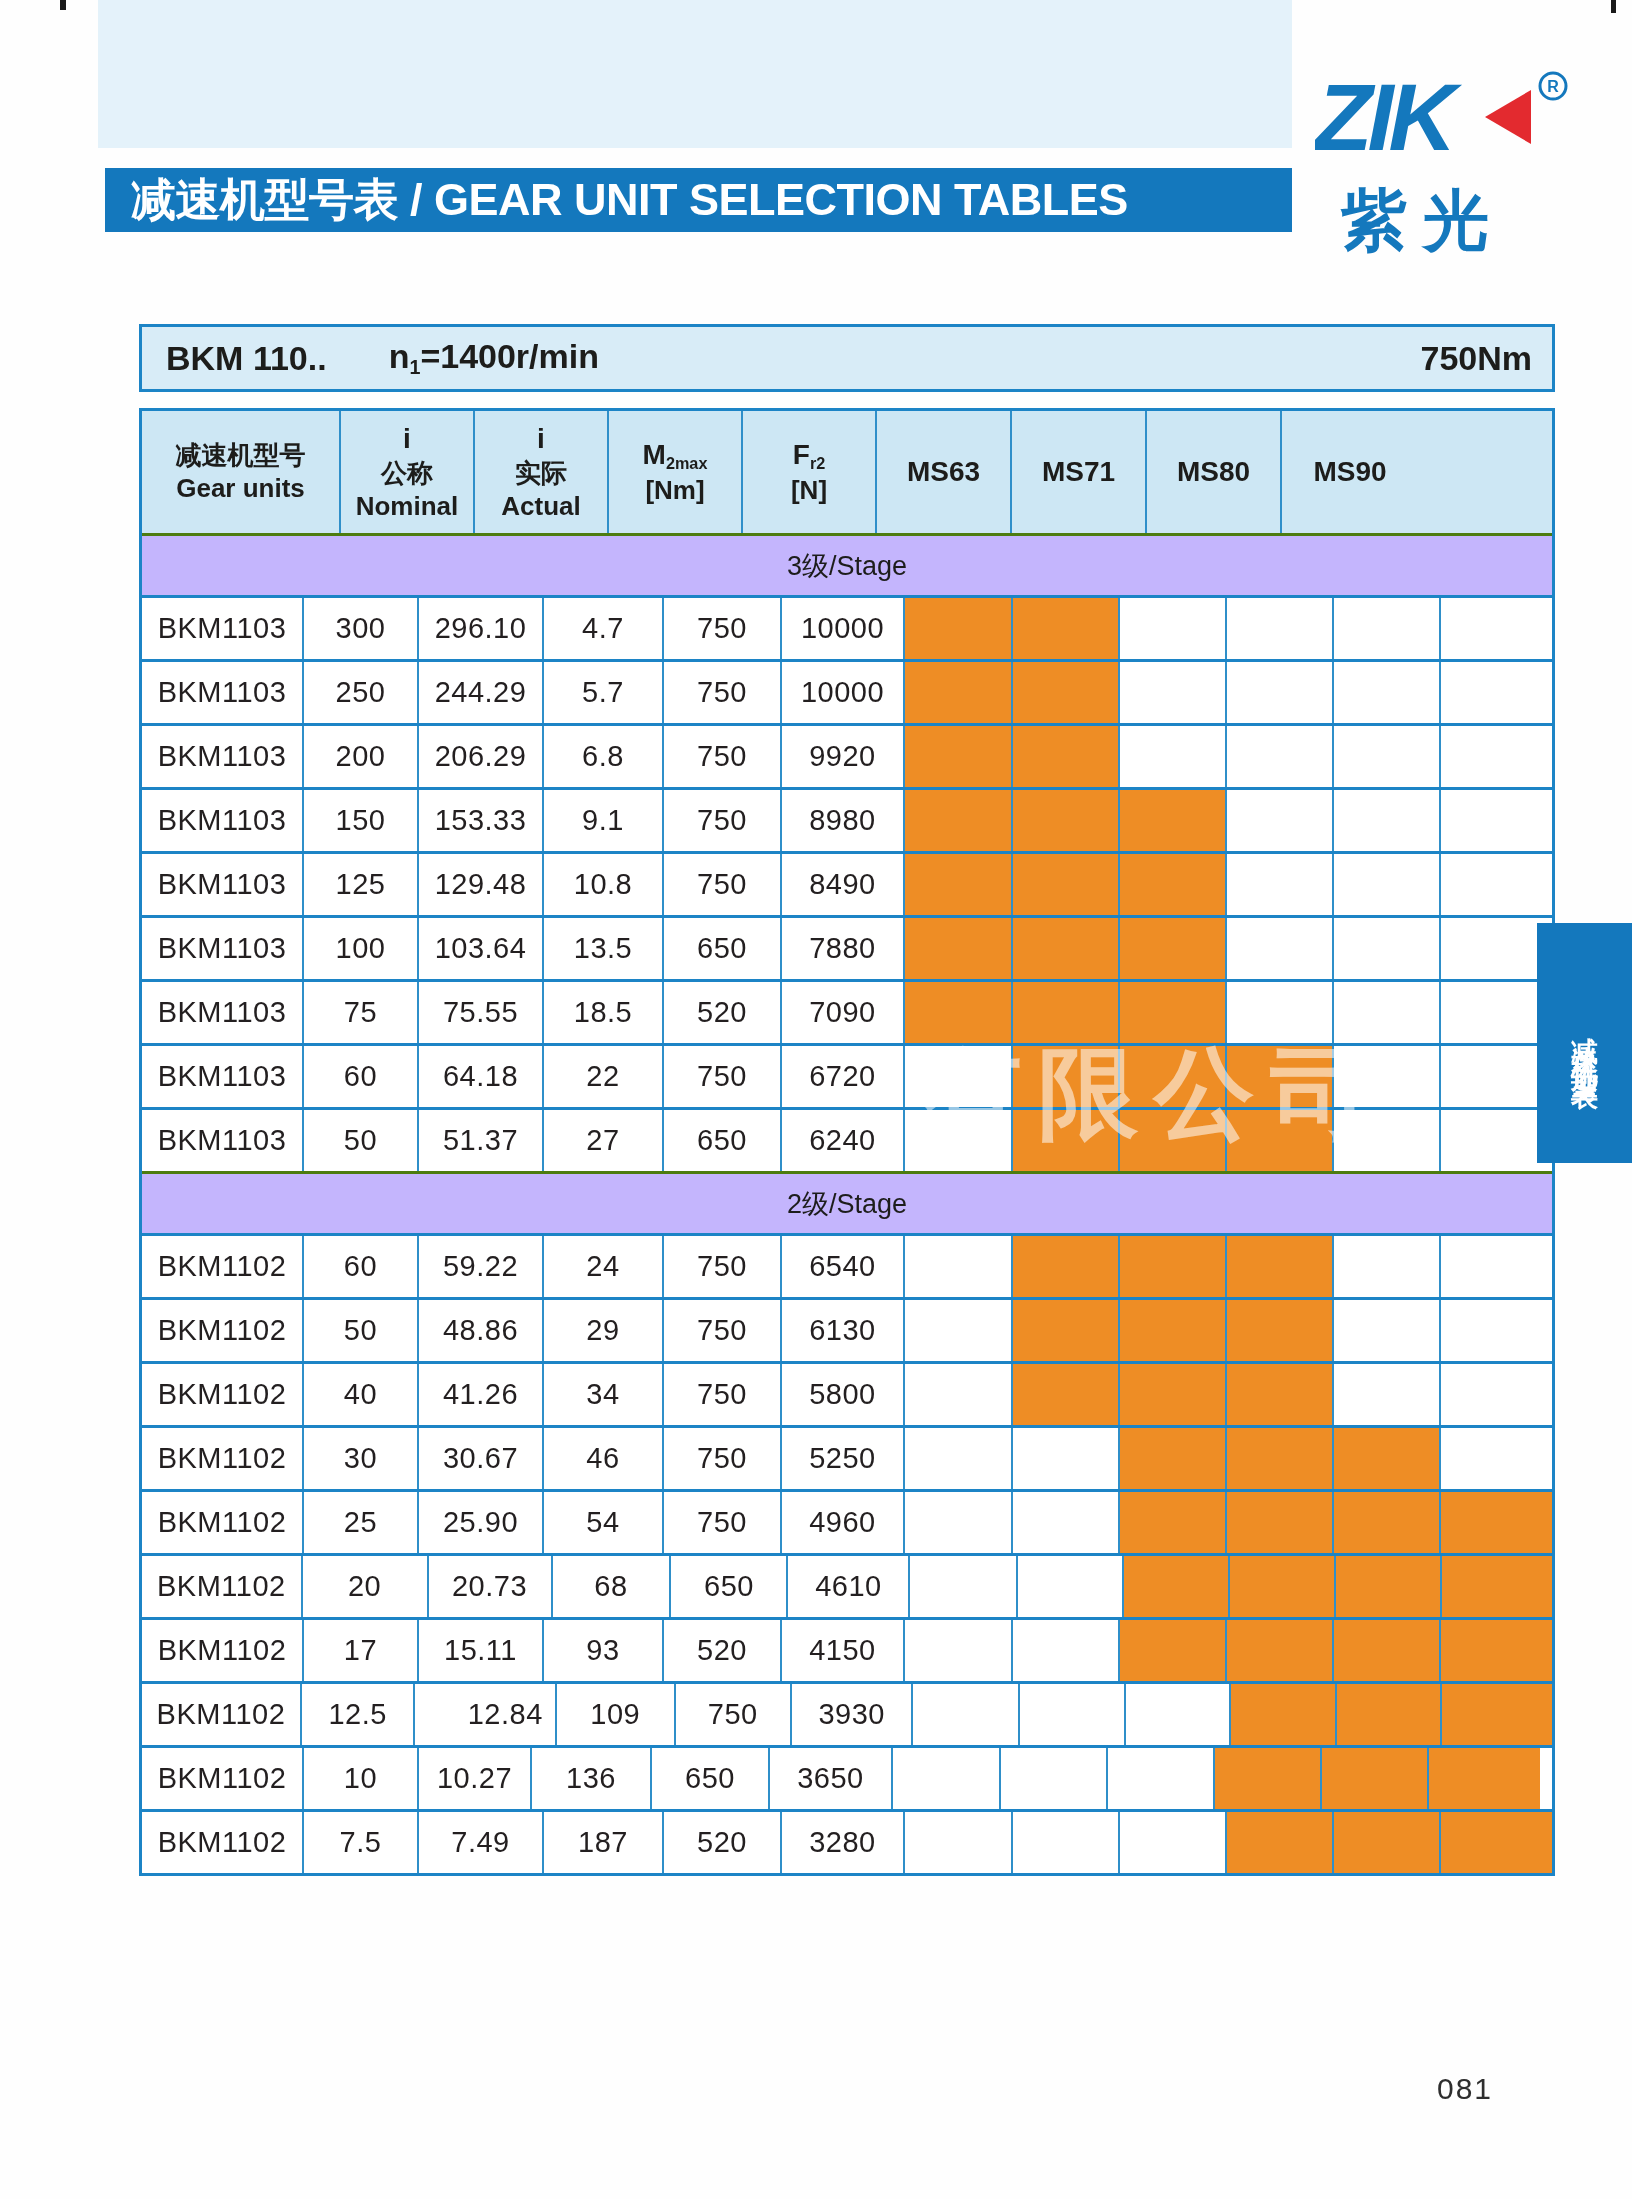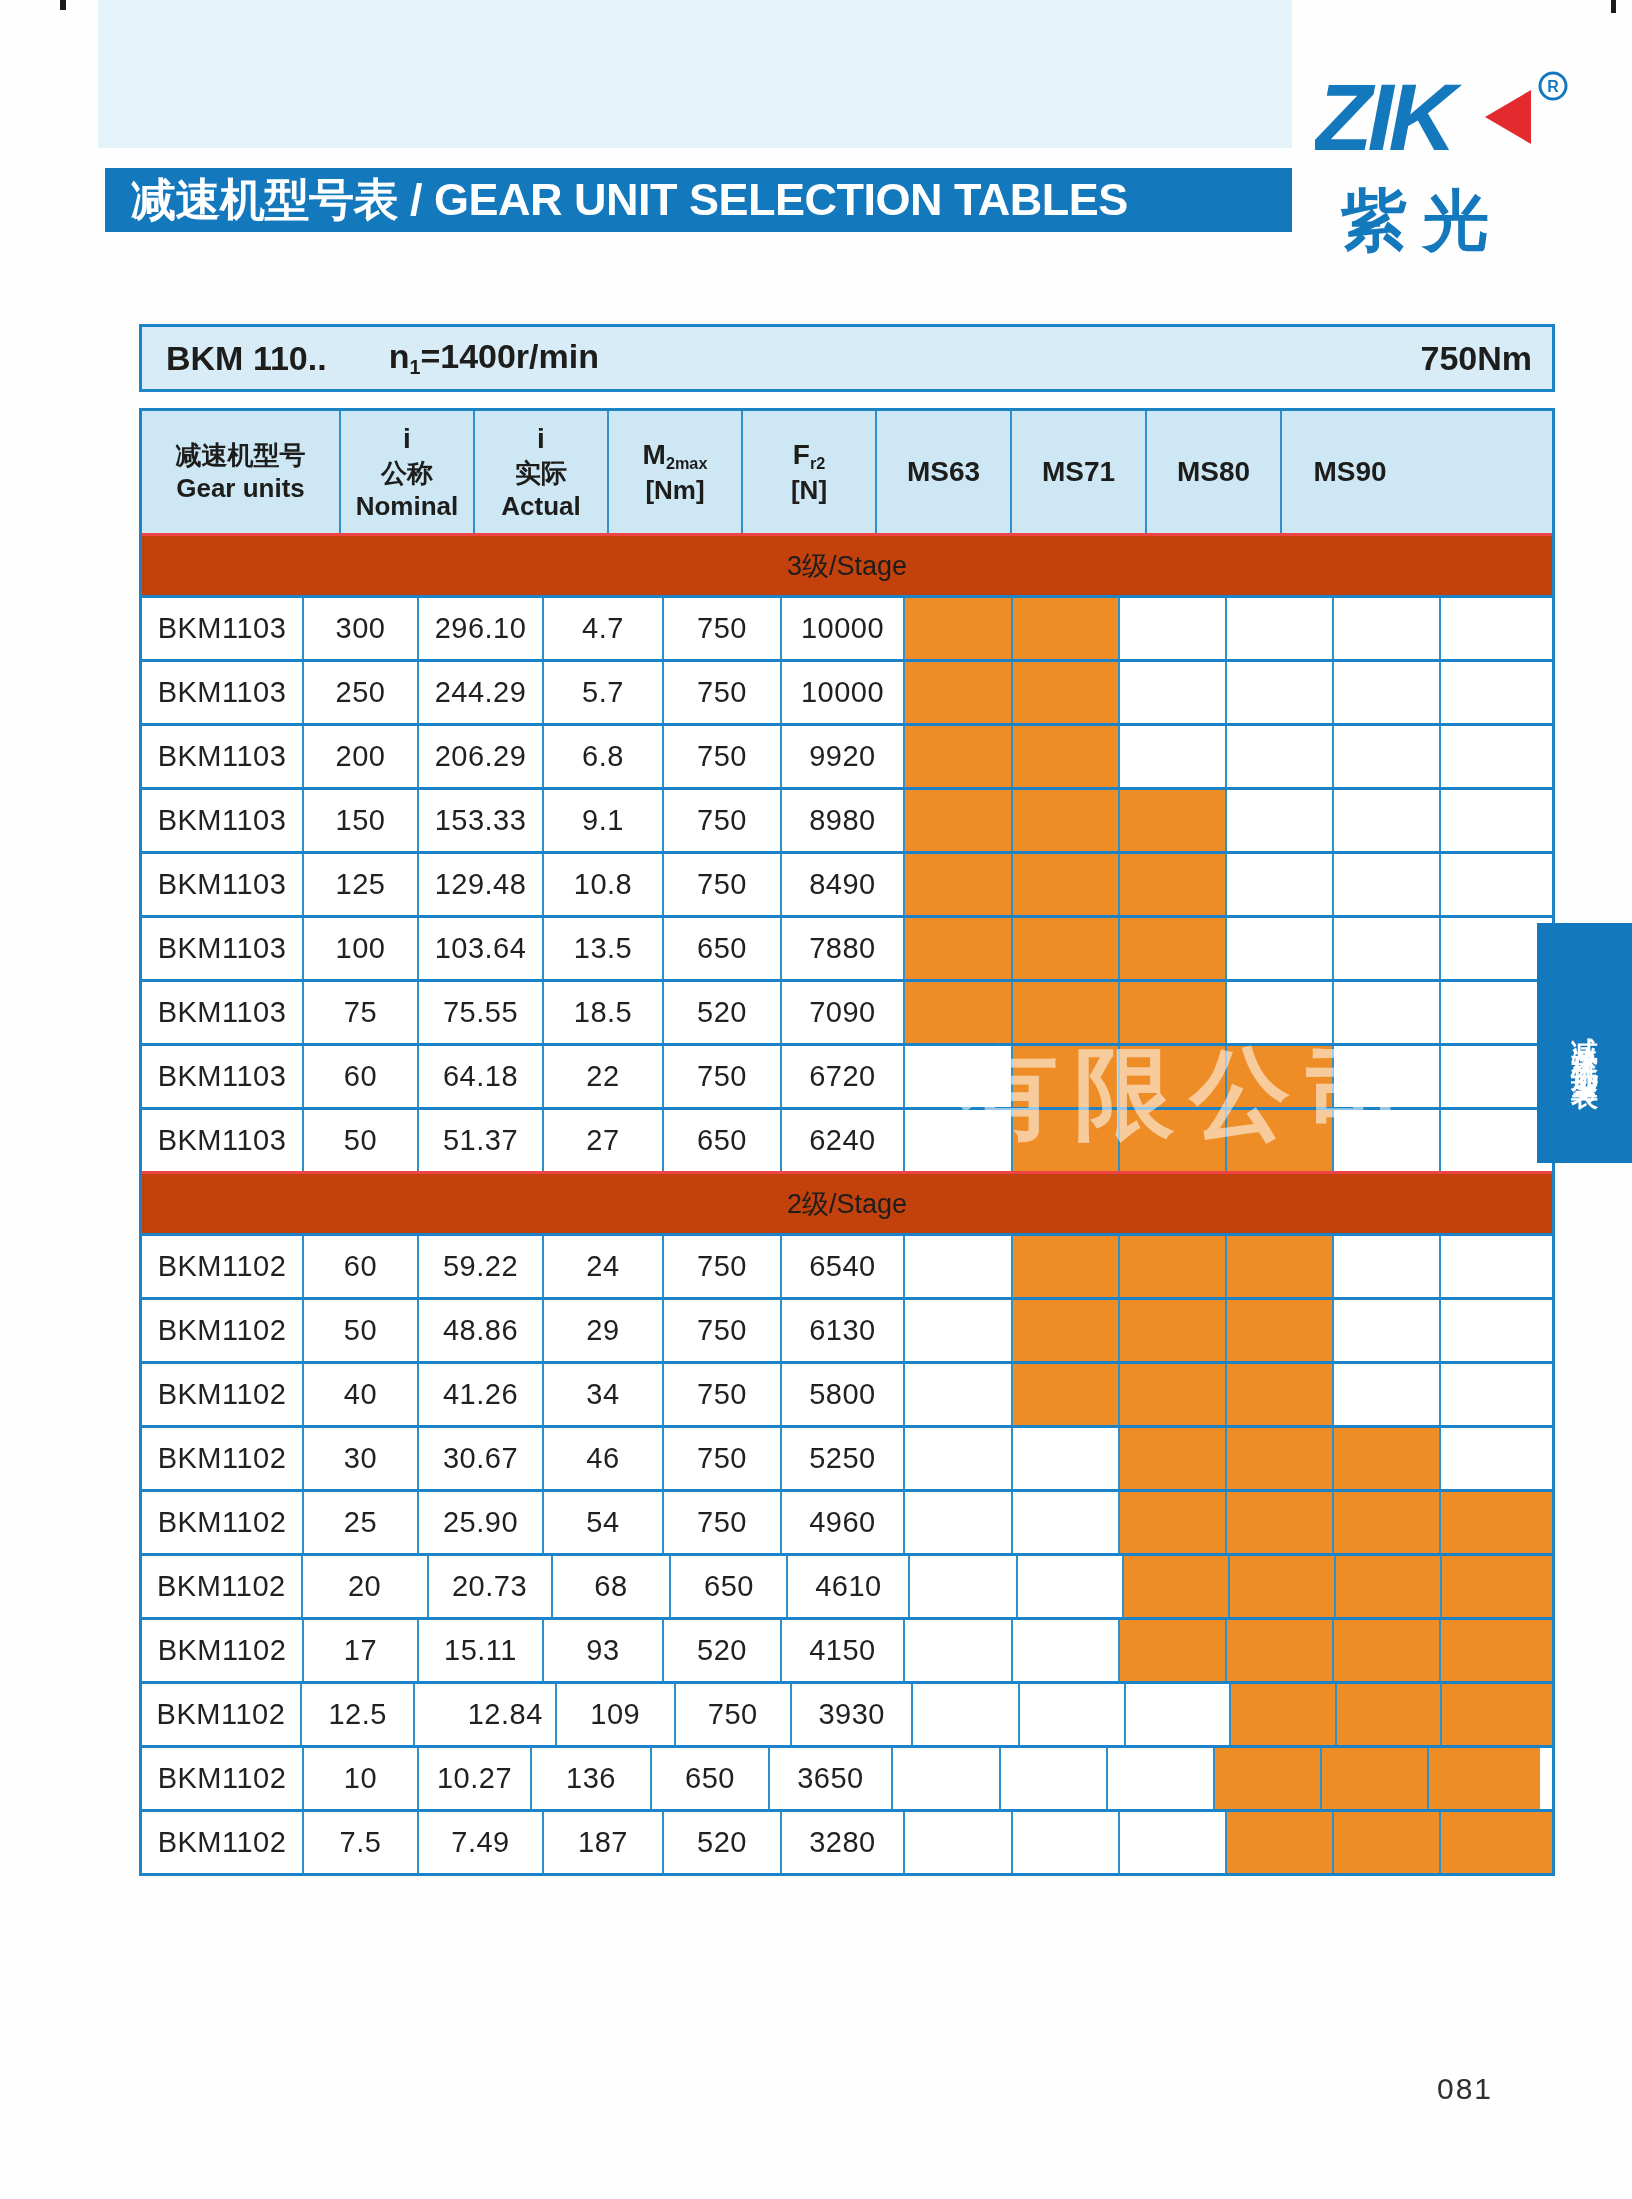--- a/index.html
+++ b/index.html
@@ -30,33 +30,33 @@
   sub{font-size:0.58em;vertical-align:-0.28em;font-weight:inherit;}
 
   .tbl{position:absolute;left:139px;top:408px;width:1416px;border:3px solid #1c84c6;
        box-sizing:border-box;background:#ffffff;}
   .hrow{display:flex;height:122px;background:#cde7f4;box-sizing:border-box;}
   .hcell{box-sizing:border-box;border-right:2px solid #2f8fc9;display:flex;flex-direction:column;
          align-items:center;justify-content:center;text-align:center;font-weight:bold;
          font-size:26px;line-height:1.28;color:#1d1d1b;}
   .hcell:last-child{border-right:none;}
   .hcell .sym{font-size:28px;}
-  .srow{height:62px;border-top:3px solid #ef4444;box-sizing:border-box;display:flex;
-        align-items:center;justify-content:center;font-size:27px;color:#1d1d1b;background:#c2410c;}
+  .srow{height:62px;border-top:3px solid #4d7c0f;box-sizing:border-box;display:flex;
+        align-items:center;justify-content:center;font-size:27px;color:#1d1d1b;background:#c4b5fd;}
   .trow{display:flex;height:64px;border-top:3px solid #1c84c6;box-sizing:border-box;}
   .tcell{box-sizing:border-box;border-right:2px solid #2f8fc9;display:flex;align-items:center;
          justify-content:center;font-size:29px;letter-spacing:0.5px;color:#231f20;background:#ffffff;}
   .tcell:last-child{border-right:none;}
   .tcell.orange{background:#ee8d25;}
 
   .sidetab{position:absolute;left:1537px;top:923px;width:95px;height:240px;background:#1478bd;z-index:6;
            display:flex;align-items:center;justify-content:center;}
   .sidetab .v{writing-mode:vertical-rl;color:#ffffff;font-weight:bold;font-size:27px;letter-spacing:9px;white-space:nowrap;}
 
-  .watermark{position:absolute;left:958px;top:1028px;z-index:5;font-size:100px;font-weight:bold;
+  .watermark{position:absolute;left:922px;top:1028px;z-index:5;font-size:100px;font-weight:bold;
              color:rgba(255,255,255,0.55);letter-spacing:16px;white-space:nowrap;pointer-events:none;}
 
   .pagenum{position:absolute;left:1437px;top:2072px;font-size:30px;color:#2e2e2e;letter-spacing:2px;}
 </style>
 </head>
 <body>
 
 <div class="page">
 
   <span class="crop crop-left"></span>

